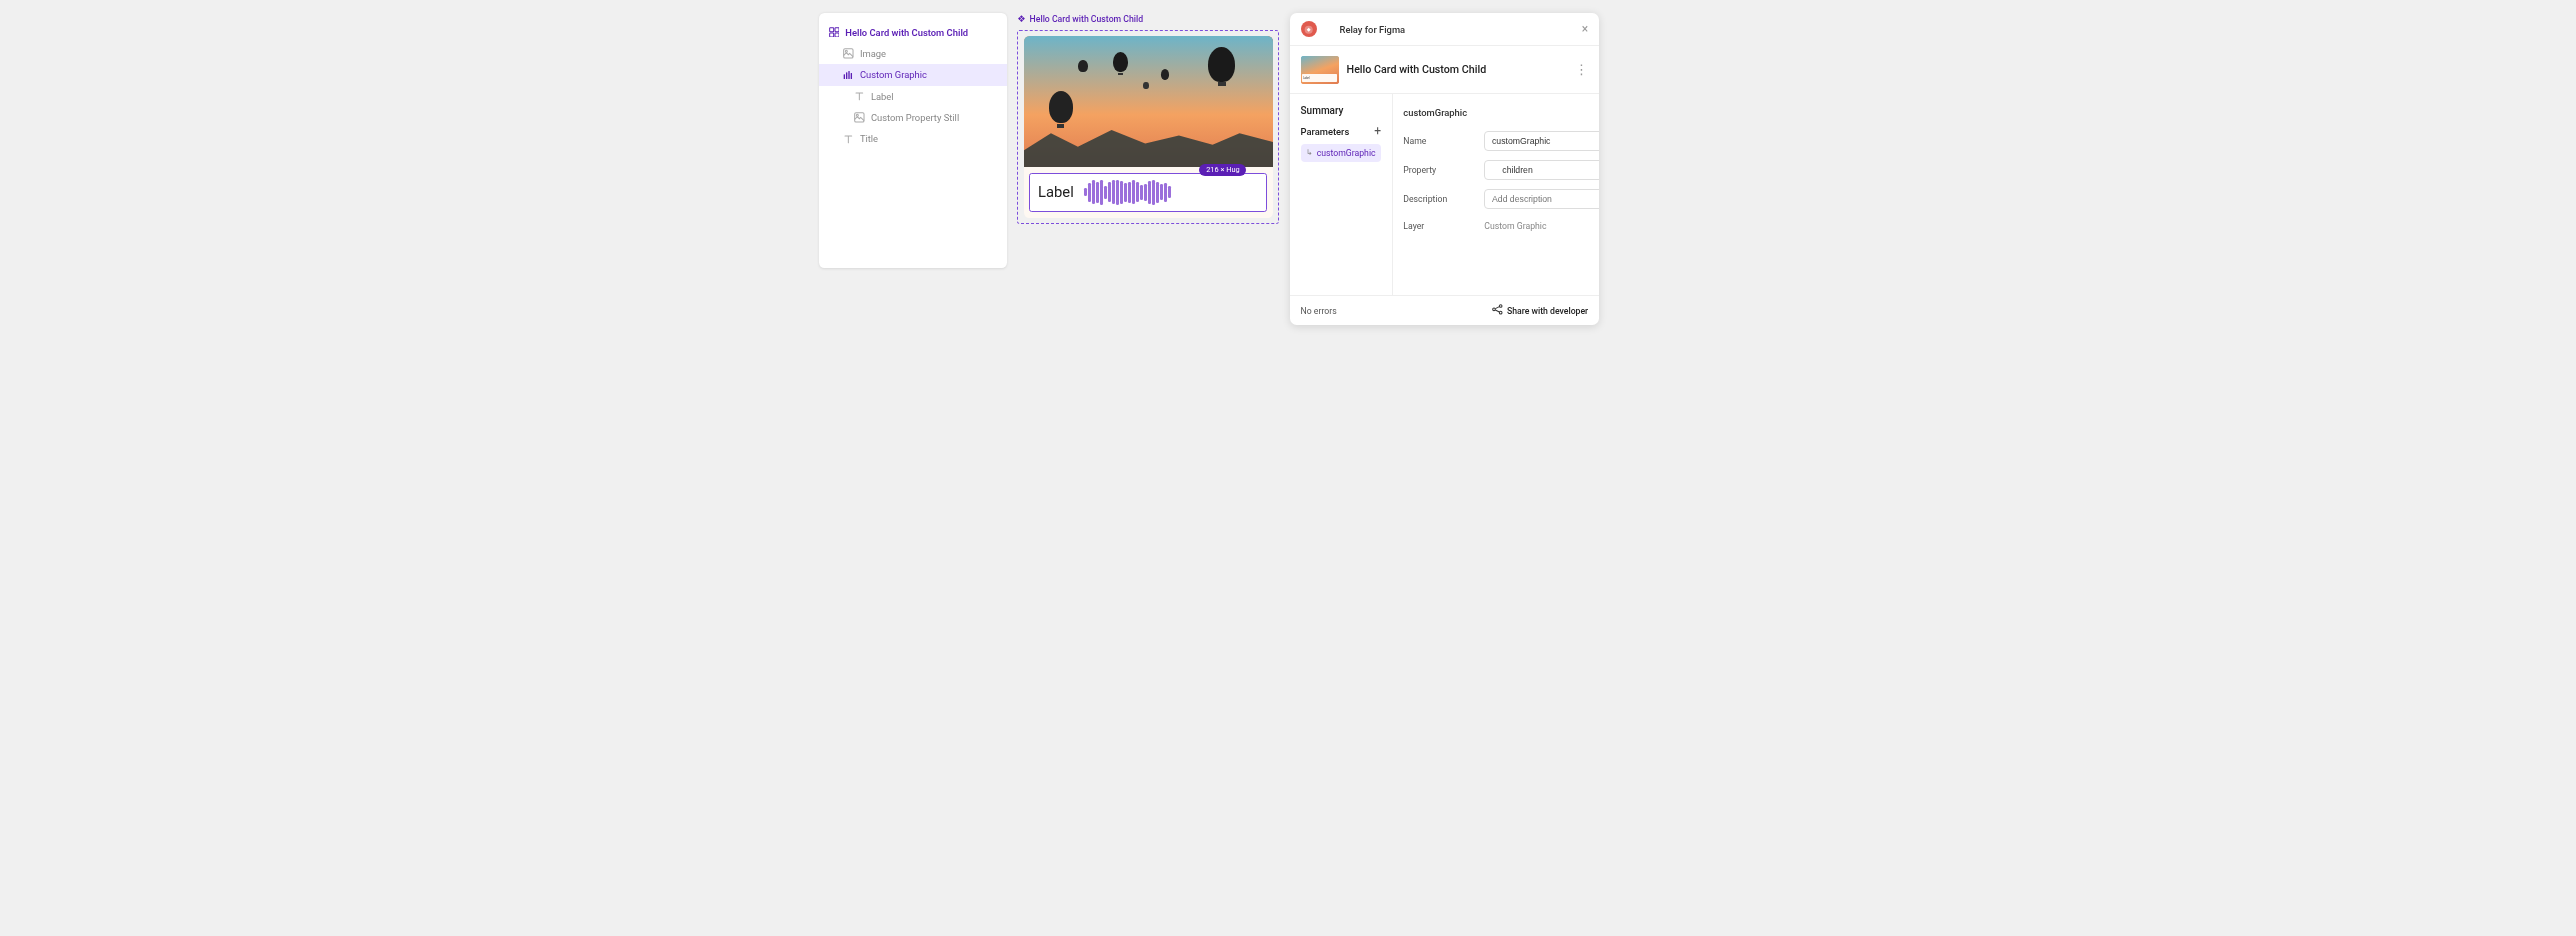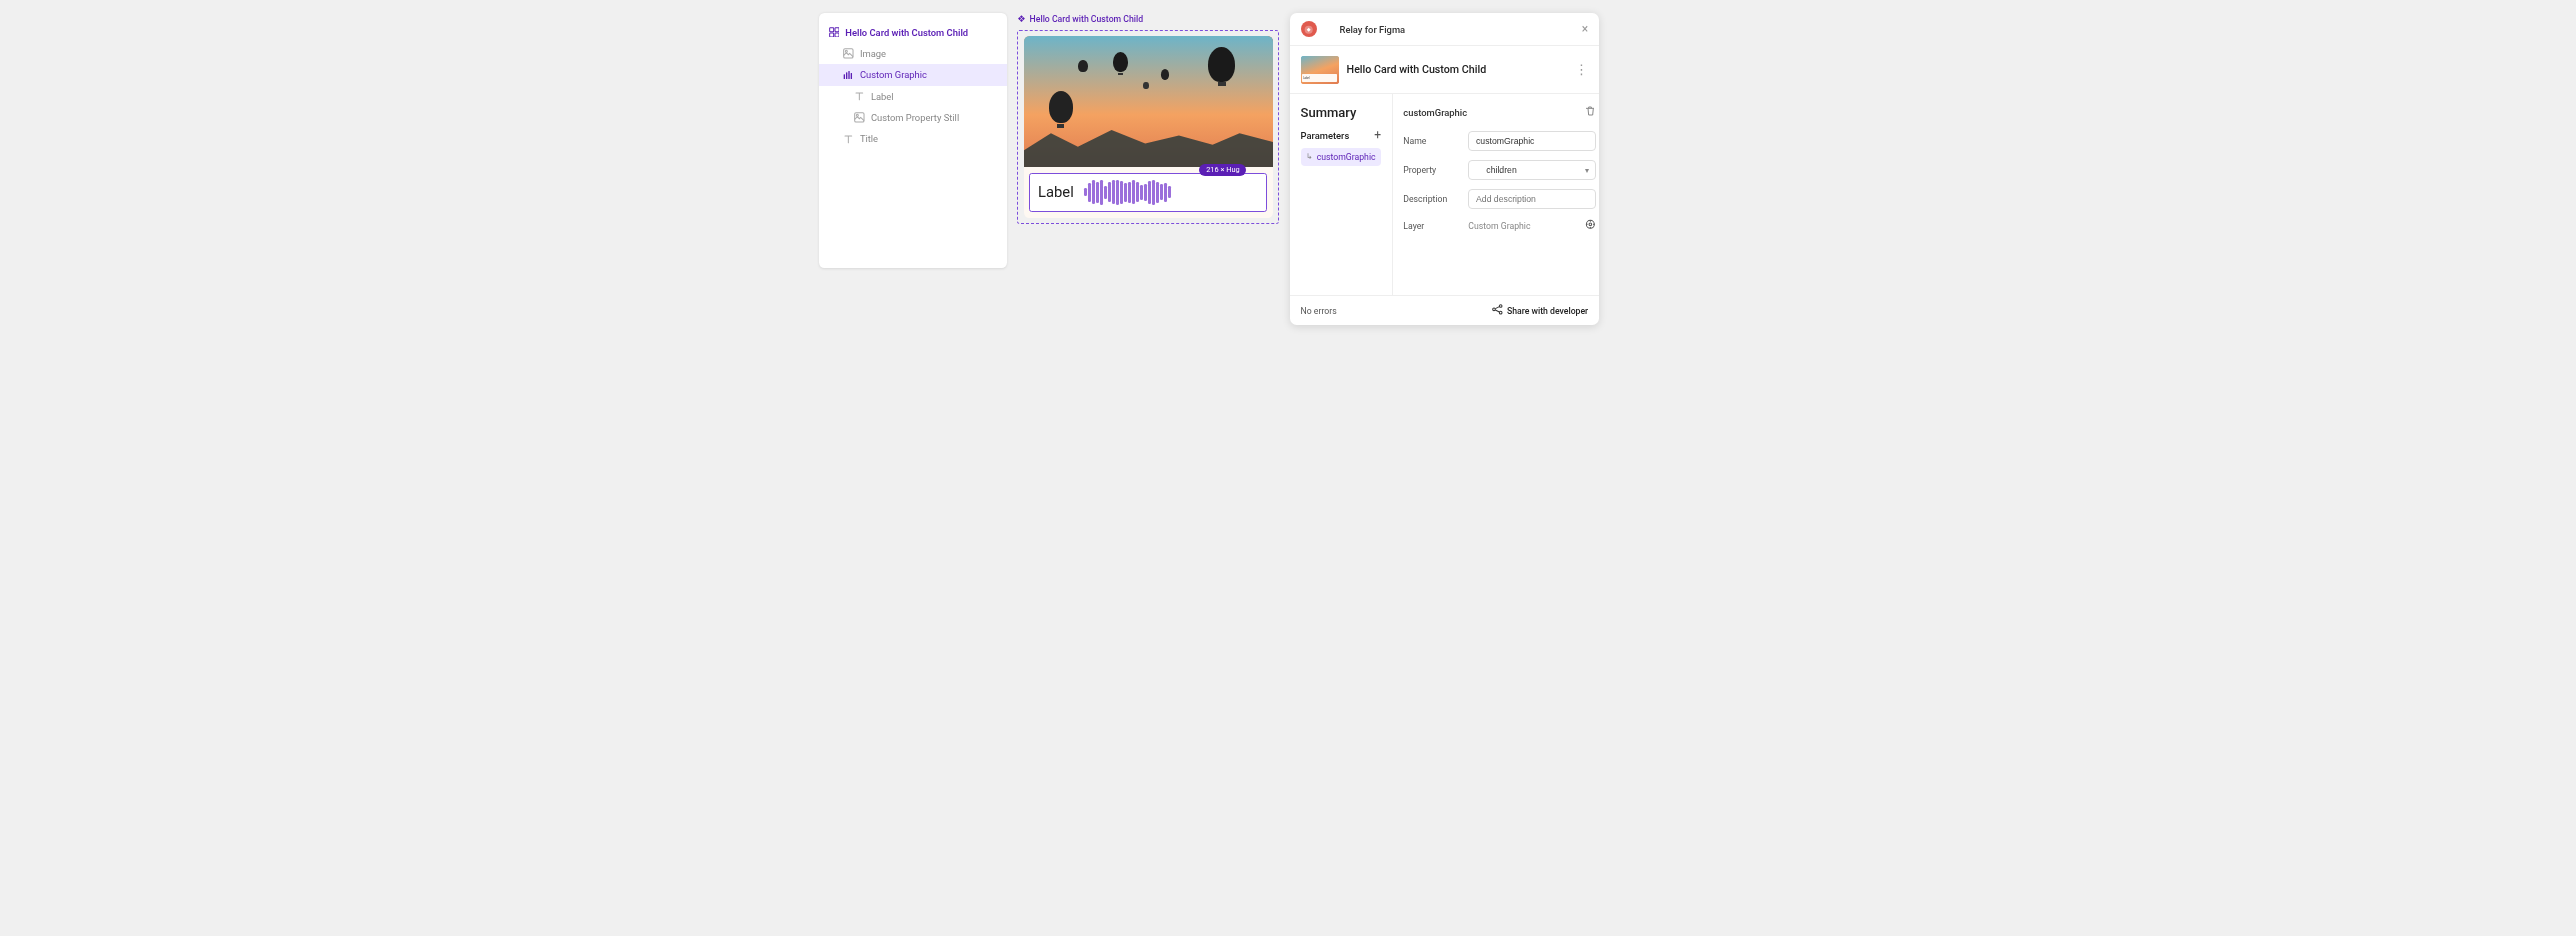--- a/index.html
+++ b/index.html
@@ -266,21 +266,21 @@
     .rp-body {
       display: flex;
       min-height: 201px;
     }
     .rp-left-col {
       width: 121px;
       border-right: 0.7px solid #eee;
       padding: 10.7px;
     }
     .rp-section-title {
-      font-size: 13px;
+      font-size: 10px;
       font-weight: 500;
       color: #222;
       margin-bottom: 9.4px;
     }
     .rp-params-header {
       display: flex;
       align-items: center;
       justify-content: space-between;
       margin-bottom: 6.7px;
     }
@@ -311,21 +311,21 @@
     }
 
     .rp-right-col {
       flex: 1;
       padding: 10.7px;
     }
     .rp-field-row {
       display: flex;
       align-items: center;
       margin-bottom: 9.4px;
-      gap: 5px;
+      gap: 21px;
     }
     .rp-field-label {
       width: 60px;
       font-size: 8.7px;
       color: #555;
       flex-shrink: 0;
     }
     .rp-field-input {
       flex: 1;
       border: 0.7px solid #ddd;

